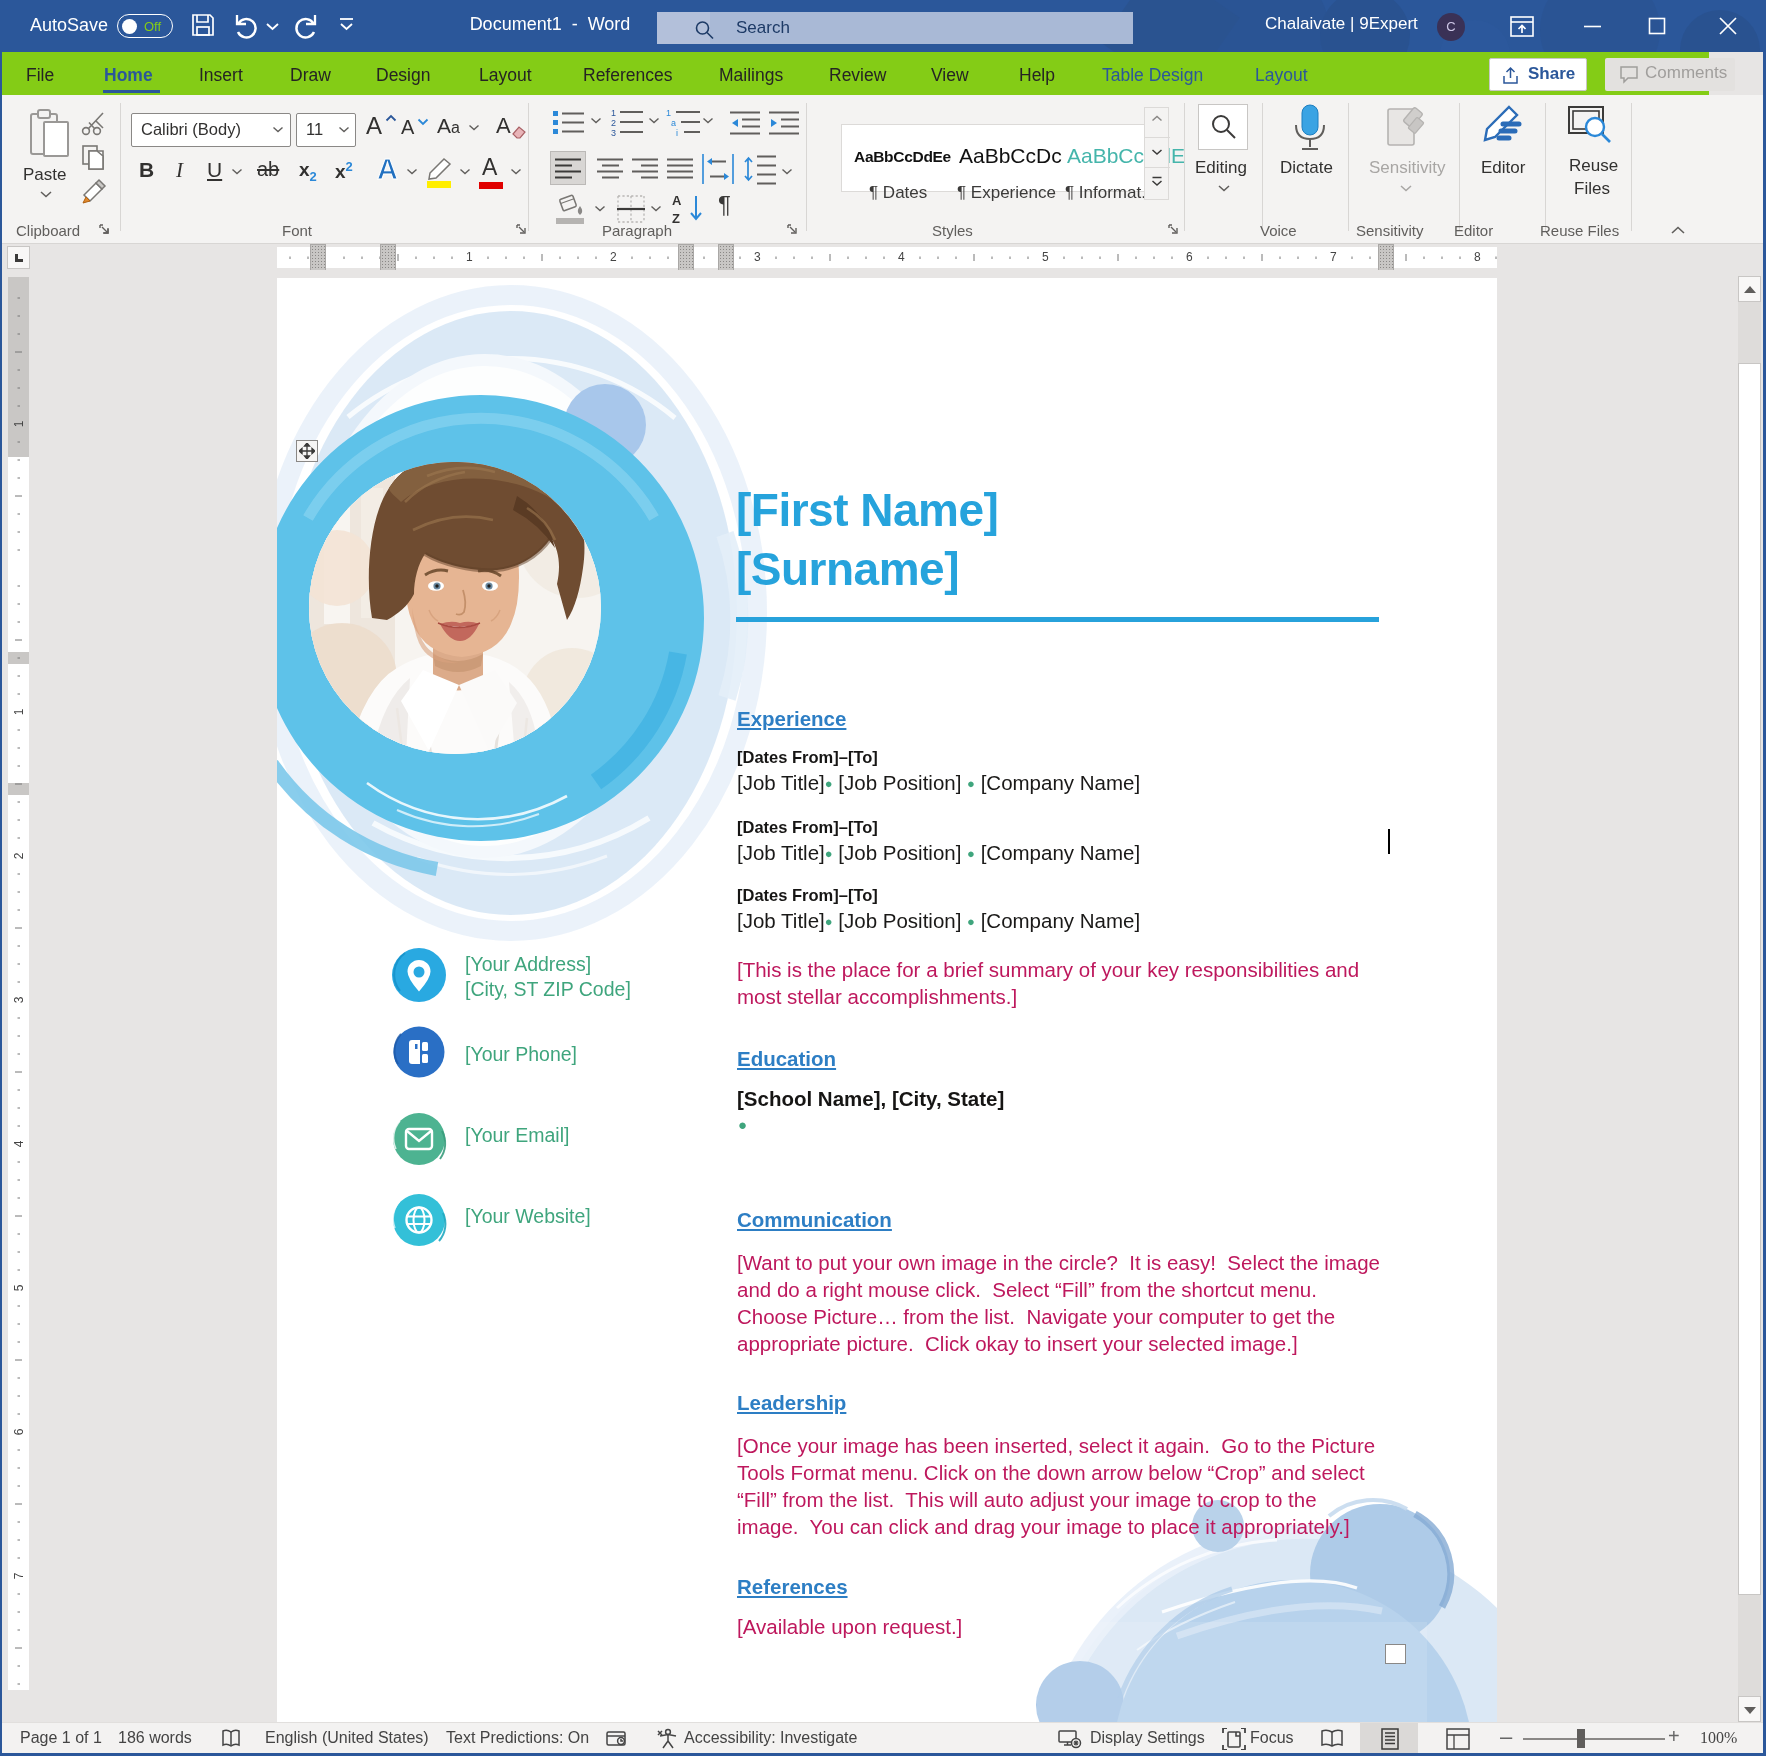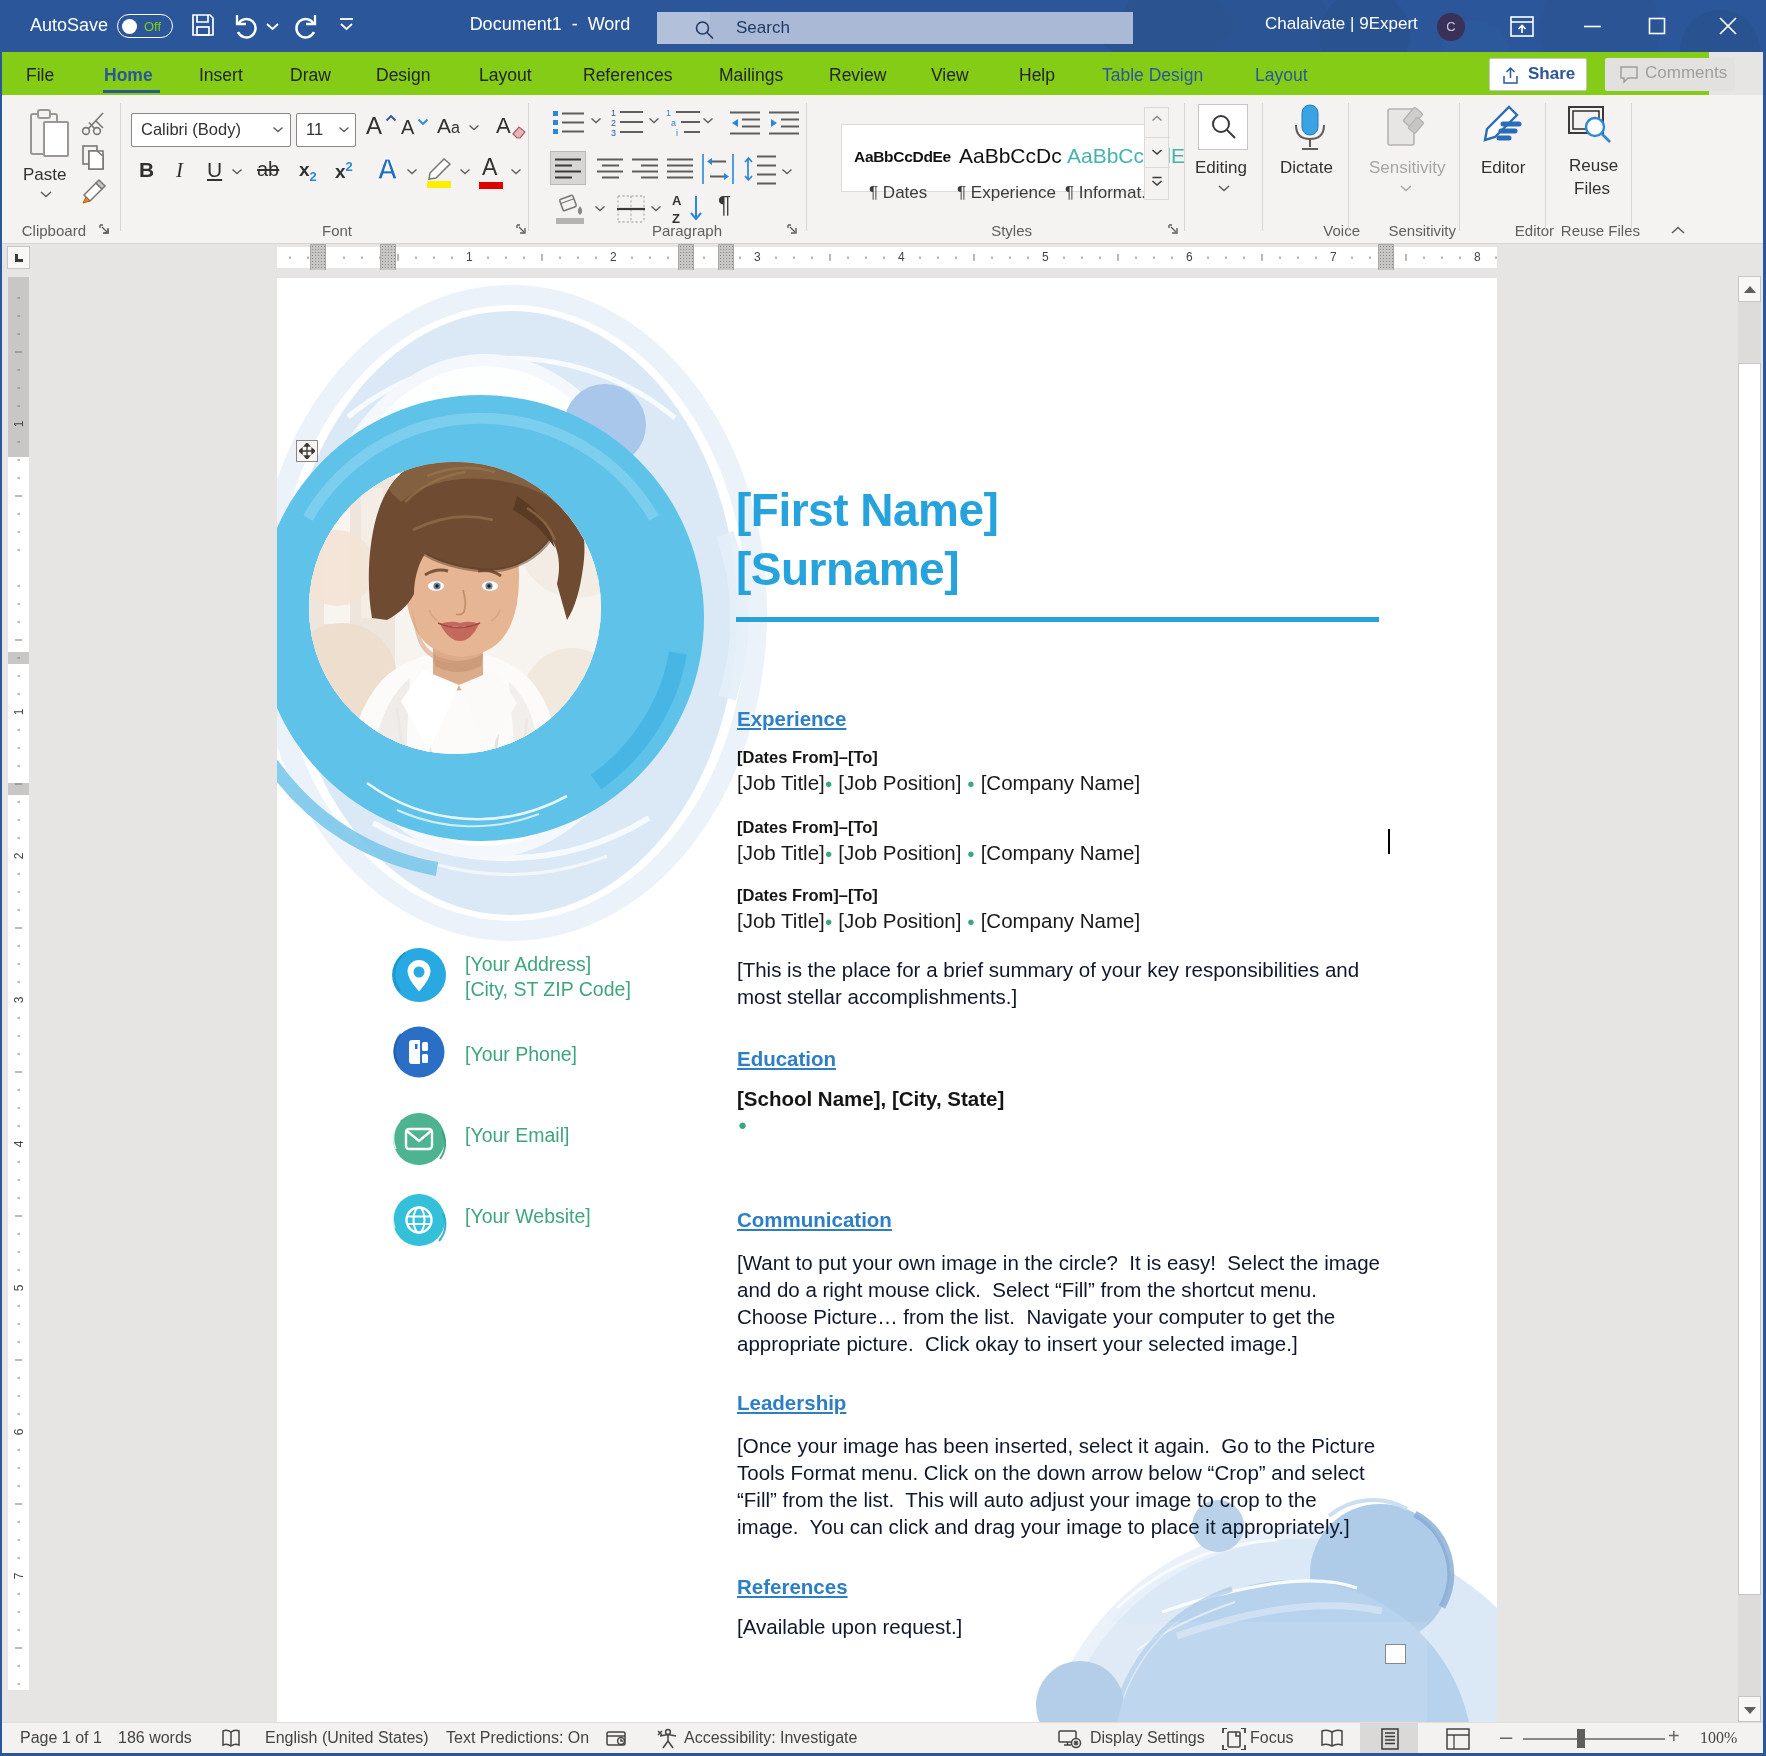--- a/index.html
+++ b/index.html
@@ -27,42 +27,42 @@
   #tabrow { position:absolute; left:2px; top:52px; width:1707px; height:43px; background:#84cc16; }
   .tab { position:absolute; top:13px; font-size:17.5px; color:#252423; }
   .tab.ctx { color:#2b579a; }
   #home-underline { position:absolute; left:101px; top:38px; width:57px; height:3px; background:#2b579a; }
   #share-btn { position:absolute; left:1487px; top:6px; width:98px; height:33px; background:#fff; border:1px solid #c8c6c4; border-radius:2px; font-size:17px; color:#2b579a; }
   #comments-btn { position:absolute; left:1603px; top:6px; width:130px; height:33px; background:#e3e1df; border-radius:2px; font-size:17px; color:#a09e9c; }
 
   
   #ribbon { position:absolute; left:2px; top:95px; width:1761px; height:149px; background:#f4f3f2; border-bottom:1px solid #d8d6d4; }
   .rsep { position:absolute; top:8px; width:1px; height:128px; background:#d8d6d4; }
-  .glabel { position:absolute; top:127px; font-size:15px; color:#605e5c; text-align:right; }
+  .glabel { position:absolute; top:127px; font-size:15px; color:#605e5c; text-align:left; }
   .launcher { position:absolute; top:128px; width:12px; height:12px; }
   .combo { position:absolute; background:#fff; border:1px solid #8a8886; border-radius:2px; font-size:16.5px; color:#323130; }
   .btxt { font-size:19px; color:#323130; position:absolute; }
 
   
   #hruler { position:absolute; left:277px; top:247px; width:1220px; height:21px; background:#fff; }
   .rnum { position:absolute; top:3px; font-size:12px; color:#444; }
   .rsq { position:absolute; top:-3px; width:16px; height:27px; background:#c8c6c4; border:1px solid #aaa8a6;
          background-image:radial-gradient(#8a8886 0.8px, transparent 0.8px); background-size:3px 3px; }
   #vruler { position:absolute; left:8px; top:277px; width:21px; height:1413px; background:#fff; z-index:5; }
   #vruler-top { position:absolute; left:0; top:0; width:21px; height:180px; background:#c9c7c5; }
   #tabsel { position:absolute; left:7px; top:246px; width:23px; height:23px; background:#f8f7f6; border:1px solid #c8c6c4; }
 
   
   #docarea { position:absolute; left:2px; top:270px; width:1588px; height:1452px; background:#e7e5e4; overflow:hidden; }
   #page { position:absolute; left:275px; top:8px; width:1220px; height:1460px; background:#fff; overflow:hidden; }
   
   .h2 { position:absolute; font-size:20.5px; font-weight:bold; color:#2d7ec4; text-decoration:underline; }
   .dates { position:absolute; font-size:16.5px; font-weight:bold; color:#161514; }
   .jobs  { position:absolute; font-size:20.5px; color:#1a1918; }
-  .body  { position:absolute; font-size:20.5px; color:#0f172a; line-height:27px; white-space:nowrap; }
+  .body  { position:absolute; font-size:20.5px; color:#be185d; line-height:27px; white-space:nowrap; }
   .gdot  { color:#3fa57d; font-size:13px; vertical-align:2px; }
   .ctext { position:absolute; font-size:19.5px; color:#3fa57d; line-height:25px; }
 
   
   #sb-track { position:absolute; left:1738px; top:270px; width:23px; height:1452px; background:#e7e5e4; }
   .sb-btn { position:absolute; left:0; width:23px; height:26px; background:#f8f7f6; border:1px solid #c8c6c4; }
   #sb-thumb { position:absolute; left:0; top:93px; width:23px; height:1232px; background:#fff; border:1px solid #c8c6c4; }
   #sb-gray1 { position:absolute; left:0; top:32px; width:23px; height:61px; background:#dedcda; }
   #sb-gray2 { position:absolute; left:0; top:1325px; width:23px; height:102px; background:#dedcda; }
 

